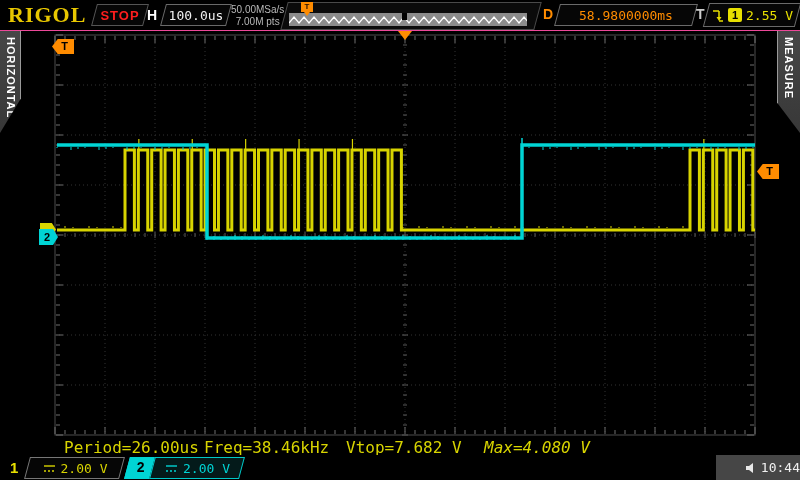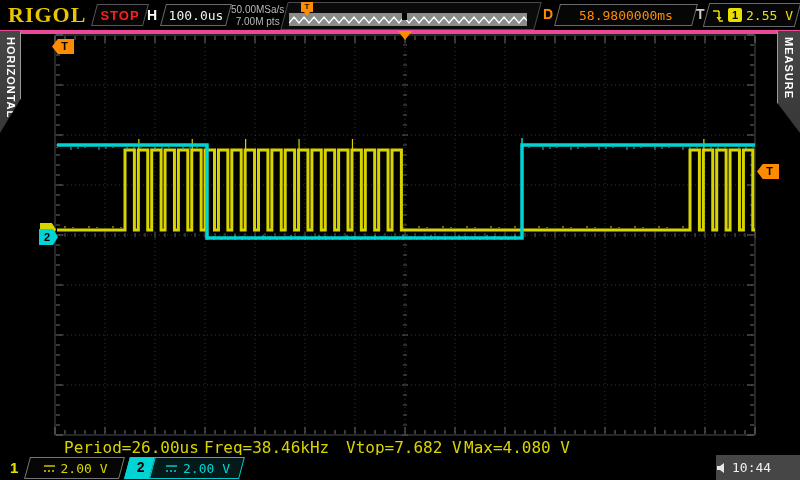--- a/index.html
+++ b/index.html
@@ -2,21 +2,21 @@
 <html><head>
 <meta charset="utf-8">
 <style>
   html,body{margin:0;padding:0;background:#000;}
   #screen{position:relative;width:800px;height:480px;background:#000;overflow:hidden;
           font-family:"Liberation Sans",sans-serif;-webkit-font-smoothing:none;}
   .abs{position:absolute;}
   .mono{font-family:"DejaVu Sans Mono",monospace;}
 
   
-  #topbar{position:absolute;left:0;top:0;width:800px;height:30px;background:#000;border-bottom:4px solid #ec4899;}
+  #topbar{position:absolute;left:0;top:0;width:800px;height:30px;background:#000;border-bottom:1px solid #ec4899;}
   #brand{left:8px;top:2px;color:#e8c700;font-family:"Liberation Serif",serif;font-weight:bold;font-size:22px;letter-spacing:1px;}
   .pbox{position:absolute;border:1px solid #6a6a6a;background:#060606;transform:skewX(-15deg);}
   .pbox .in{transform:skewX(15deg);width:100%;height:100%;display:flex;align-items:center;justify-content:center;gap:4px;}
   #stop-box{left:94px;top:4px;width:50px;height:20px;border-color:#555;}
   #stop-box .in{color:#ff1e1e;font-weight:bold;font-size:13px;letter-spacing:1px;}
   #h-label{left:147px;top:7px;color:#fff;font-weight:bold;font-size:14px;}
   #tb-box{left:163px;top:4px;width:64px;height:20px;}
   #tb-box .in{color:#f0f0f0;font-size:13px;}
   #rate{left:231px;top:4px;color:#b8b8b8;font-size:10px;line-height:12px;text-align:center;}
   #d-label{left:543px;top:6px;color:#ff8c00;font-weight:bold;font-size:14px;}
@@ -45,32 +45,32 @@
   .tagL{position:absolute;background:#ff8c00;color:#000;clip-path:polygon(0 50%,26% 0,100% 0,100% 100%,26% 100%);
         width:22px;height:15px;font-size:11px;font-weight:bold;text-align:center;line-height:15px;padding-left:3px;box-sizing:border-box;}
   #tag-ref{left:52px;top:39px;}
   #tag-lvl{left:757px;top:164px;}
   .tagR{position:absolute;clip-path:polygon(0 0,74% 0,100% 50%,74% 100%,0 100%);font-size:11px;font-weight:bold;text-align:center;}
   #tag-ch1{left:40px;top:223px;width:16px;height:13px;background:#d8d400;}
   #tag-ch2{left:39px;top:229px;width:19px;height:16px;background:#00d4d4;color:#000;line-height:16px;padding-right:3px;box-sizing:border-box;}
 
   
   .meas{position:absolute;top:438px;font-family:"DejaVu Sans Mono",monospace;font-size:16px;color:#d8d400;}
-  #m1{left:64px;} #m2{left:204px;} #m3{left:346px;} #m4{left:464px;}
+  #m1{left:64px;} #m2{left:204px;} #m3{left:346px;} #m4{left:484px;font-style:italic;}
 
   
   #bottombar{position:absolute;left:0;top:455px;width:800px;height:25px;background:#000;}
   #ch1-num{left:10px;top:4px;color:#e8e000;font-weight:bold;font-size:15px;position:absolute;}
   #ch1-box{left:27px;top:2px;width:93px;height:20px;border-color:#777;}
   #ch1-box .in{color:#d8d400;font-size:13px;}
   #ch2-head{left:127px;top:2px;width:25px;height:20px;background:#00d4d4;border:1px solid #00d4d4;transform:skewX(-15deg);position:absolute;}
   #ch2-head .in{transform:skewX(15deg);color:#000;font-weight:bold;font-size:14px;text-align:center;line-height:19px;}
   #ch2-box{left:152px;top:2px;width:88px;height:20px;border-color:#00c8c8;background:#041a1a;}
   #ch2-box .in{color:#00d4d4;font-size:13px;}
-  #clock-panel{left:716px;top:0;width:84px;height:25px;background:#464646;position:absolute;display:flex;align-items:center;gap:3px;padding-right:8px;box-sizing:border-box;}
+  #clock-panel{left:716px;top:0;width:84px;height:25px;background:#464646;position:absolute;display:flex;align-items:center;justify-content:flex-end;gap:3px;box-sizing:border-box;}
   #clock{color:#f0f0f0;font-size:13px;}
 
   svg{display:block;}
   #wave-svg{position:absolute;left:0;top:0;z-index:1;}
   .overlay{z-index:2;}
 </style>
 </head>
 <body>
 
 <div id="screen">

